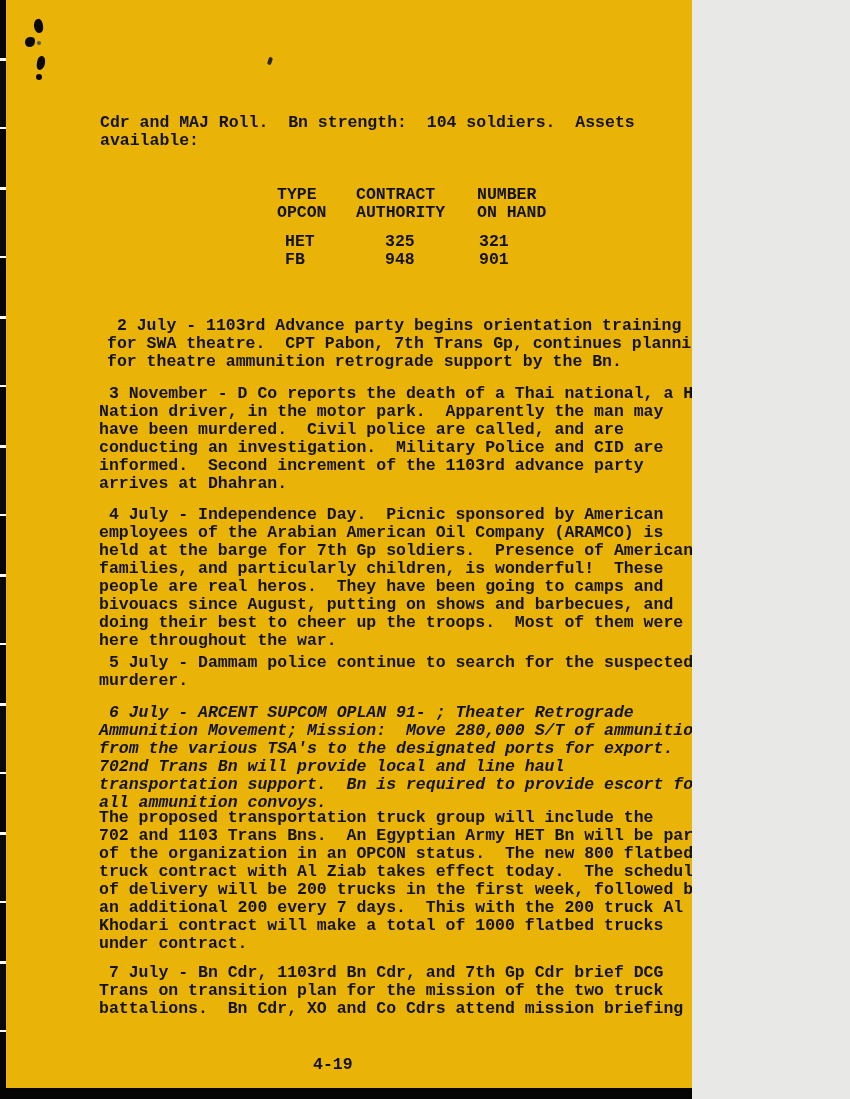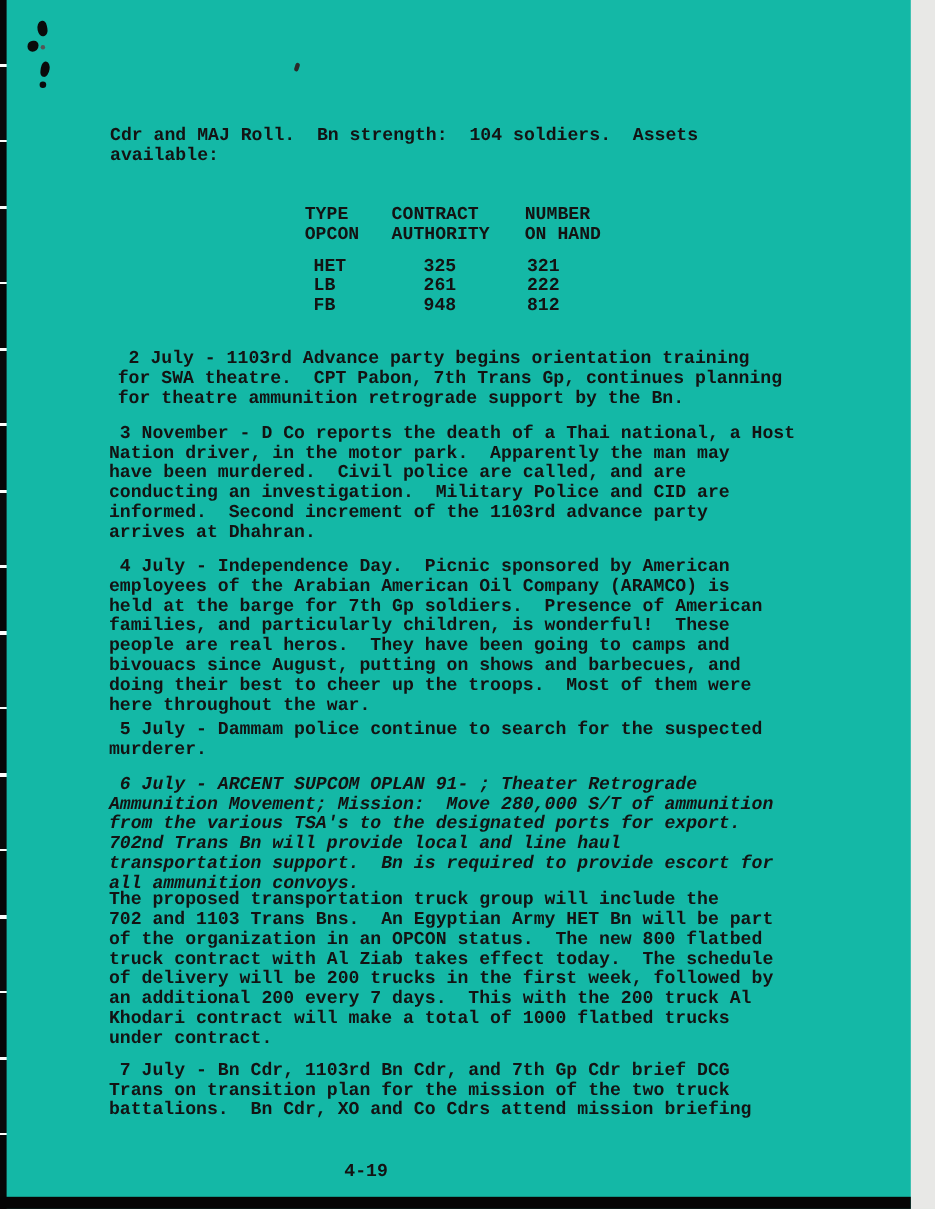--- a/index.html
+++ b/index.html
@@ -2,23 +2,23 @@
 <html><head>
 <meta charset="utf-8">
 <style>
   html, body {
     margin: 0;
     padding: 0;
     background: #e8e8e6;
   }
   .page {
     position: relative;
-    width: 828px;
+    width: 692px;
     height: 1099px;
-    background: #14b8a6;
+    background: #eab308;
     overflow: hidden;
     font-family: "Liberation Mono", "DejaVu Sans Mono", monospace;
     font-weight: 700;
     color: #131313;
   }
   .txt {
     position: absolute;
     margin: 0;
     font-size: 16.5px;
     line-height: 18px;
@@ -97,28 +97,23 @@
       <div class="t-cell c3">NUMBER
 ON HAND</div>
     </div>
     <div class="t-rows">
       <div class="t-row">
         <div class="t-cell c1">HET</div>
         <div class="t-cell c2">325</div>
         <div class="t-cell c3">321</div>
       </div>
       <div class="t-row">
-        <div class="t-cell c1">LB</div>
-        <div class="t-cell c2">261</div>
-        <div class="t-cell c3">222</div>
-      </div>
-      <div class="t-row">
         <div class="t-cell c1">FB</div>
         <div class="t-cell c2">948</div>
-        <div class="t-cell c3">812</div>
+        <div class="t-cell c3">901</div>
       </div>
     </div>
   </div>
 
   <p class="txt" style="left:107px; top:317px;"> 2 July - 1103rd Advance party begins orientation training
 for SWA theatre.  CPT Pabon, 7th Trans Gp, continues planning
 for theatre ammunition retrograde support by the Bn.</p>
 
   <p class="txt" style="left:99px; top:385px;"> 3 November - D Co reports the death of a Thai national, a Host
 Nation driver, in the motor park.  Apparently the man may

